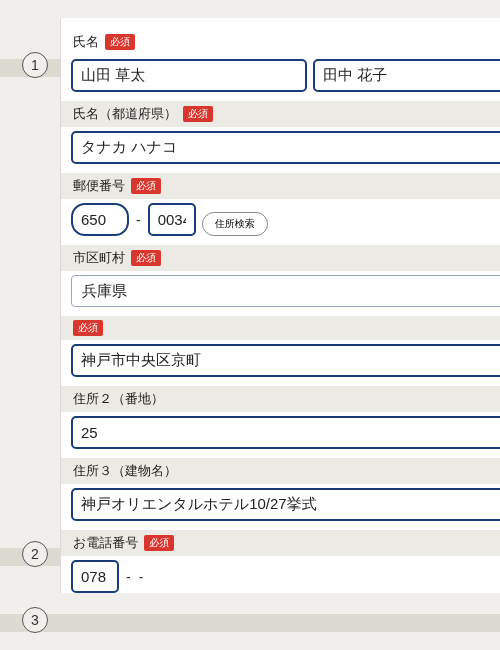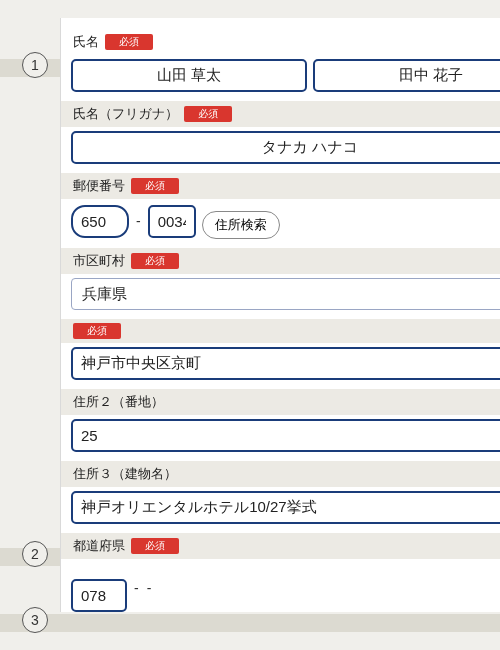--- a/index.html
+++ b/index.html
@@ -35,47 +35,47 @@
     background: #eceae4;
     margin: 0 -10px 4px -10px;
     padding-left: 12px;
     border-top: 1px solid #fff;
   }
   .field-label.first { background: transparent; margin: 0 0 4px 0; padding-left: 2px; }
   .badge {
     background: #d9362e;
     color: #fff;
     font-size: 10px;
-    padding: 1px 14px;
+    padding: 1px 5px;
     border-radius: 2px;
     line-height: 1.4;
   }
   .row { display: flex; gap: 6px; align-items: center; }
   .txt-input {
     border: 2px solid #1a3c7a;
     border-radius: 5px;
     padding: 6px 8px;
     font-size: 15px;
     font-family: inherit;
     background: #fff;
     color: #222;
     outline: none;
   }
-  .txt-input.half { flex: 1 1 0; min-width: 0; text-align: center; }
+  .txt-input.half { flex: 1 1 0; min-width: 0; }
   .txt-input.full { width: 100%; }
   .txt-input.zip1 { width: 58px; text-align: left; border-radius: 14px; }
   .txt-input.zip2 { width: 48px; text-align: left; }
-  .txt-input.tel { width: 56px; margin-top: 16px; }
+  .txt-input.tel { width: 48px; }
   .dash { color: #333; font-size: 14px; padding: 0 1px; }
   .btn-lookup {
     border: 1px solid #888;
     background: #fff;
     border-radius: 14px;
     padding: 4px 12px;
-    font-size: 13px;
+    font-size: 10px;
     font-family: inherit;
     cursor: pointer;
     margin-top: 8px;
   }
   .select-wrap {
     position: relative;
     border: 1px solid #9aa6c4;
     border-radius: 4px;
     background: #fff;
     height: 32px;
@@ -138,21 +138,21 @@
       <span class="badge">必須</span>
     </div>
     <div class="row">
       <input class="txt-input half" value="山田 草太" style="">
       <input class="txt-input half" value="田中 花子" style="">
     </div>
   </div>
 
   <div class="field-block">
     <div class="field-label">
-      <span>氏名（フリガナ）</span>
+      <span>氏名（都道府県）</span>
       <span class="badge">必須</span>
     </div>
     <div class="row">
       <input class="txt-input half" value="タナカ ハナコ" style="">
     </div>
   </div>
 
   <div class="field-block">
     <div class="field-label">
       <span>郵便番号</span>
@@ -193,21 +193,21 @@
 
   <div class="field-block">
     <div class="field-label">
       <span>住所３（建物名）</span>
     </div>
     <input class="txt-input full" value="神戸オリエンタルホテル10/27挙式" style="">
   </div>
 
   <div class="field-block">
     <div class="field-label">
-      <span>都道府県</span>
+      <span>お電話番号</span>
       <span class="badge">必須</span>
     </div>
     <div class="row">
       <input class="txt-input tel" value="078" style="">
       <span class="dash">-</span>
       <span class="dash">-</span>
     </div>
   </div>
 
 </div>

